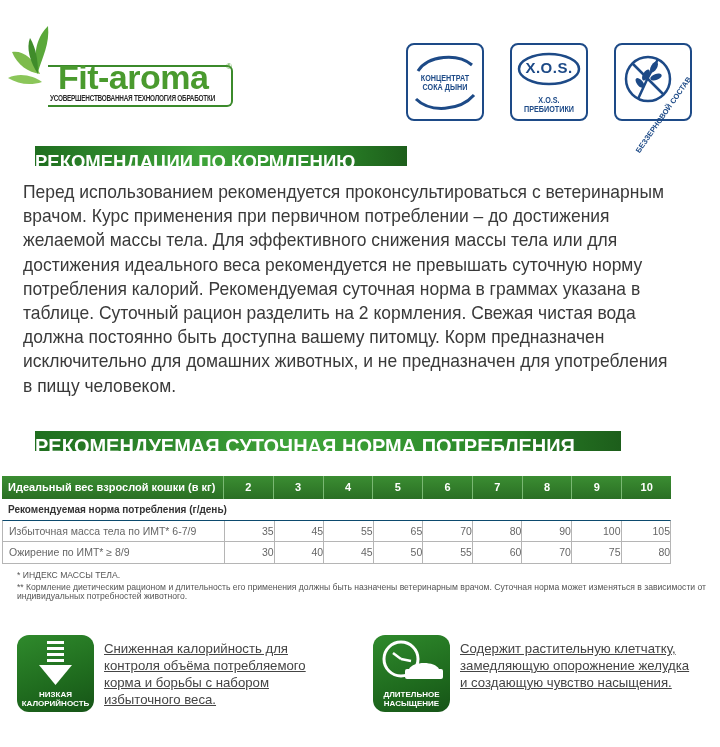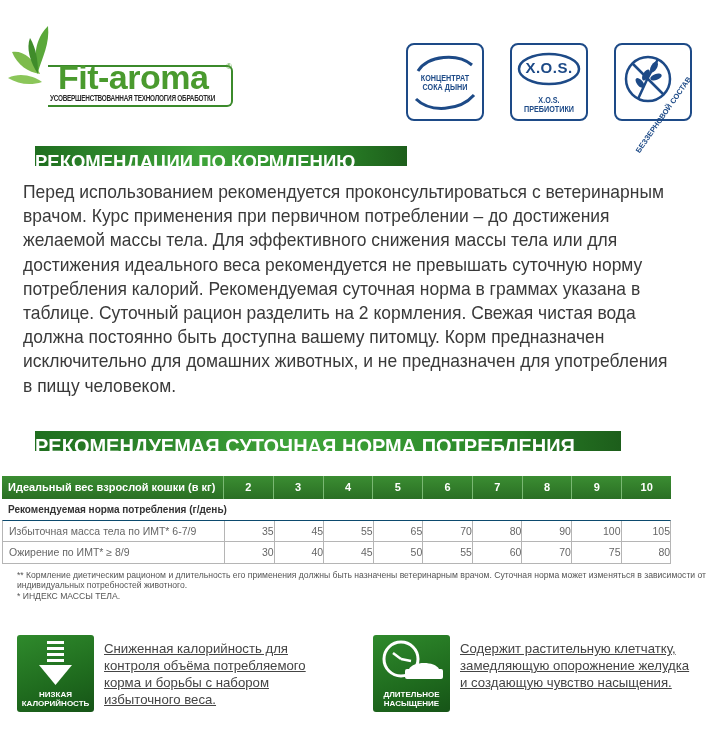--- a/index.html
+++ b/index.html
@@ -42,21 +42,21 @@
     .t-row.first { border-top: 1px solid #0c4a6e; }
     .t-row .c-label { width: 222px; padding-left: 6px; border-right: 1px solid #b5b5b5; }
     .t-row .c-num { flex: 1; text-align: right; border-right: 1px solid #b5b5b5; }
     .t-row .c-num:last-child { border-right: none; }
 
     .footnotes { position: absolute; left: 17px; top: 571px; width: 690px; font-size: 8.6px; color: #555; line-height: 9.5px; }
     .footnotes p { margin-bottom: 2px; }
 
     
     .feature { position: absolute; top: 635px; display: flex; }
-    .feature .f-icon { width: 77px; height: 77px; border-radius: 3px; background: linear-gradient(160deg, #2f8a2c 0%, #1f6b1e 60%, #165417 100%); position: relative; color: #fff; }
+    .feature .f-icon { width: 77px; height: 77px; border-radius: 12px; background: linear-gradient(160deg, #2f8a2c 0%, #1f6b1e 60%, #165417 100%); position: relative; color: #fff; }
     .feature .f-label { position: absolute; bottom: 4px; width: 100%; text-align: center; font-size: 8px; font-weight: bold; line-height: 9px; }
     .feature .f-text { margin-left: 10px; margin-top: 5px; font-size: 13.2px; line-height: 17px; color: #444; width: 230px; text-decoration: underline; }
     .feat1 { left: 17px; }
     .feat2 { left: 373px; }
   </style>
 </head>
 <body>
 
 <div class="logo">
   <svg class="leaves" width="60" height="80" viewBox="0 0 60 80">
@@ -145,22 +145,22 @@
     <div class="c-num">50</div>
     <div class="c-num">55</div>
     <div class="c-num">60</div>
     <div class="c-num">70</div>
     <div class="c-num">75</div>
     <div class="c-num">80</div>
   </div>
 </div>
 
 <div class="footnotes">
+  <p>* ИНДЕКС МАССЫ ТЕЛА.</p>
   <p>** Кормление диетическим рационом и длительность его применения должны быть назначены ветеринарным врачом. Суточная норма может изменяться в зависимости от индивидуальных потребностей животного.</p>
-  <p>* ИНДЕКС МАССЫ ТЕЛА.</p>
 </div>
 
 <div class="feature feat1">
   <div class="f-icon">
     <svg width="77" height="56" viewBox="0 0 77 56">
       <rect x="30" y="6" width="17" height="3" fill="#fff"></rect>
       <rect x="30" y="12" width="17" height="3" fill="#fff"></rect>
       <rect x="30" y="18" width="17" height="3" fill="#fff"></rect>
       <rect x="30" y="24" width="17" height="3" fill="#fff"></rect>
       <polygon points="22,30 55,30 38.5,50" fill="#fff"></polygon>

